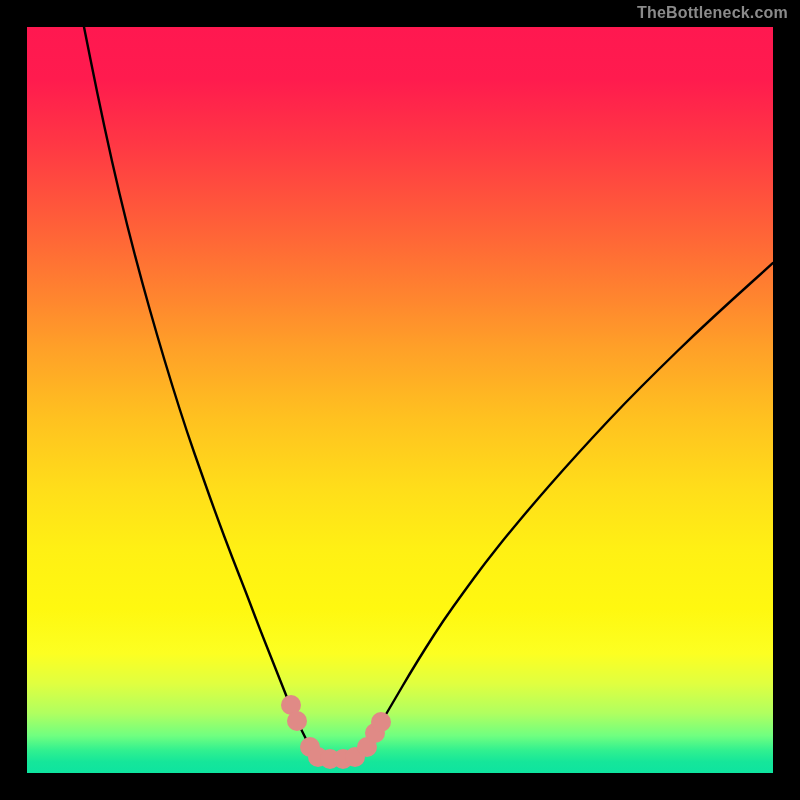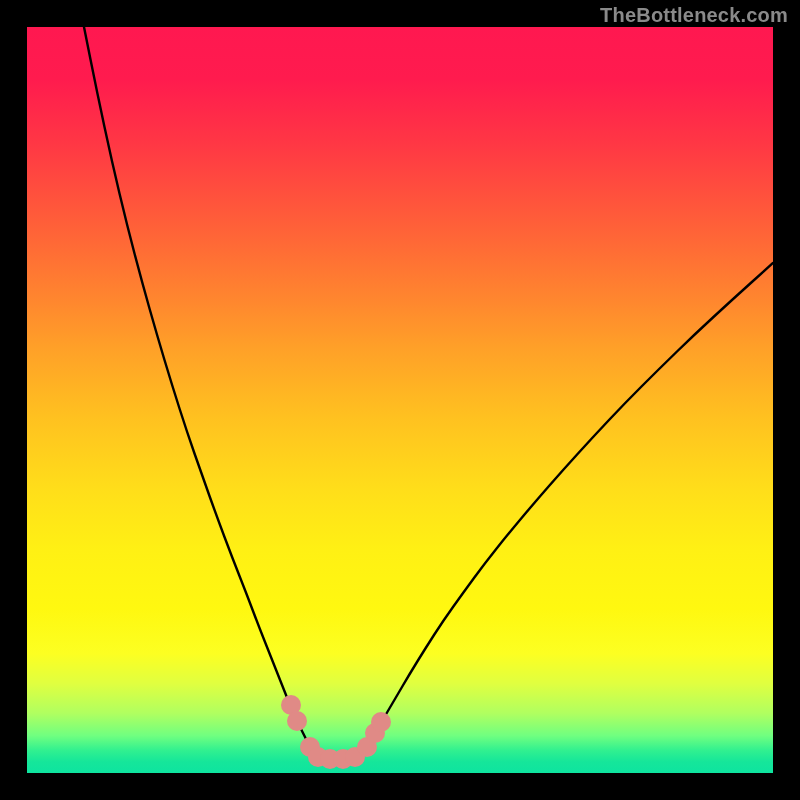--- a/index.html
+++ b/index.html
@@ -33,21 +33,21 @@
       #70ff80 95%,
       #30f090 97%,
       #15e69a 98.5%,
       #0ee4a0 100%);
   }
   .watermark {
     position: absolute;
     top: 4px;
     right: 12px;
     font-family: Arial, Helvetica, sans-serif;
-    font-size: 20px;
+    font-size: 16px;
     font-weight: bold;
     color: #8a8a8a;
     letter-spacing: 0.2px;
     z-index: 5;
     text-align: right;
   }
   svg.curve {
     position: absolute;
     left: 0; top: 0;
     width: 746px; height: 746px;

